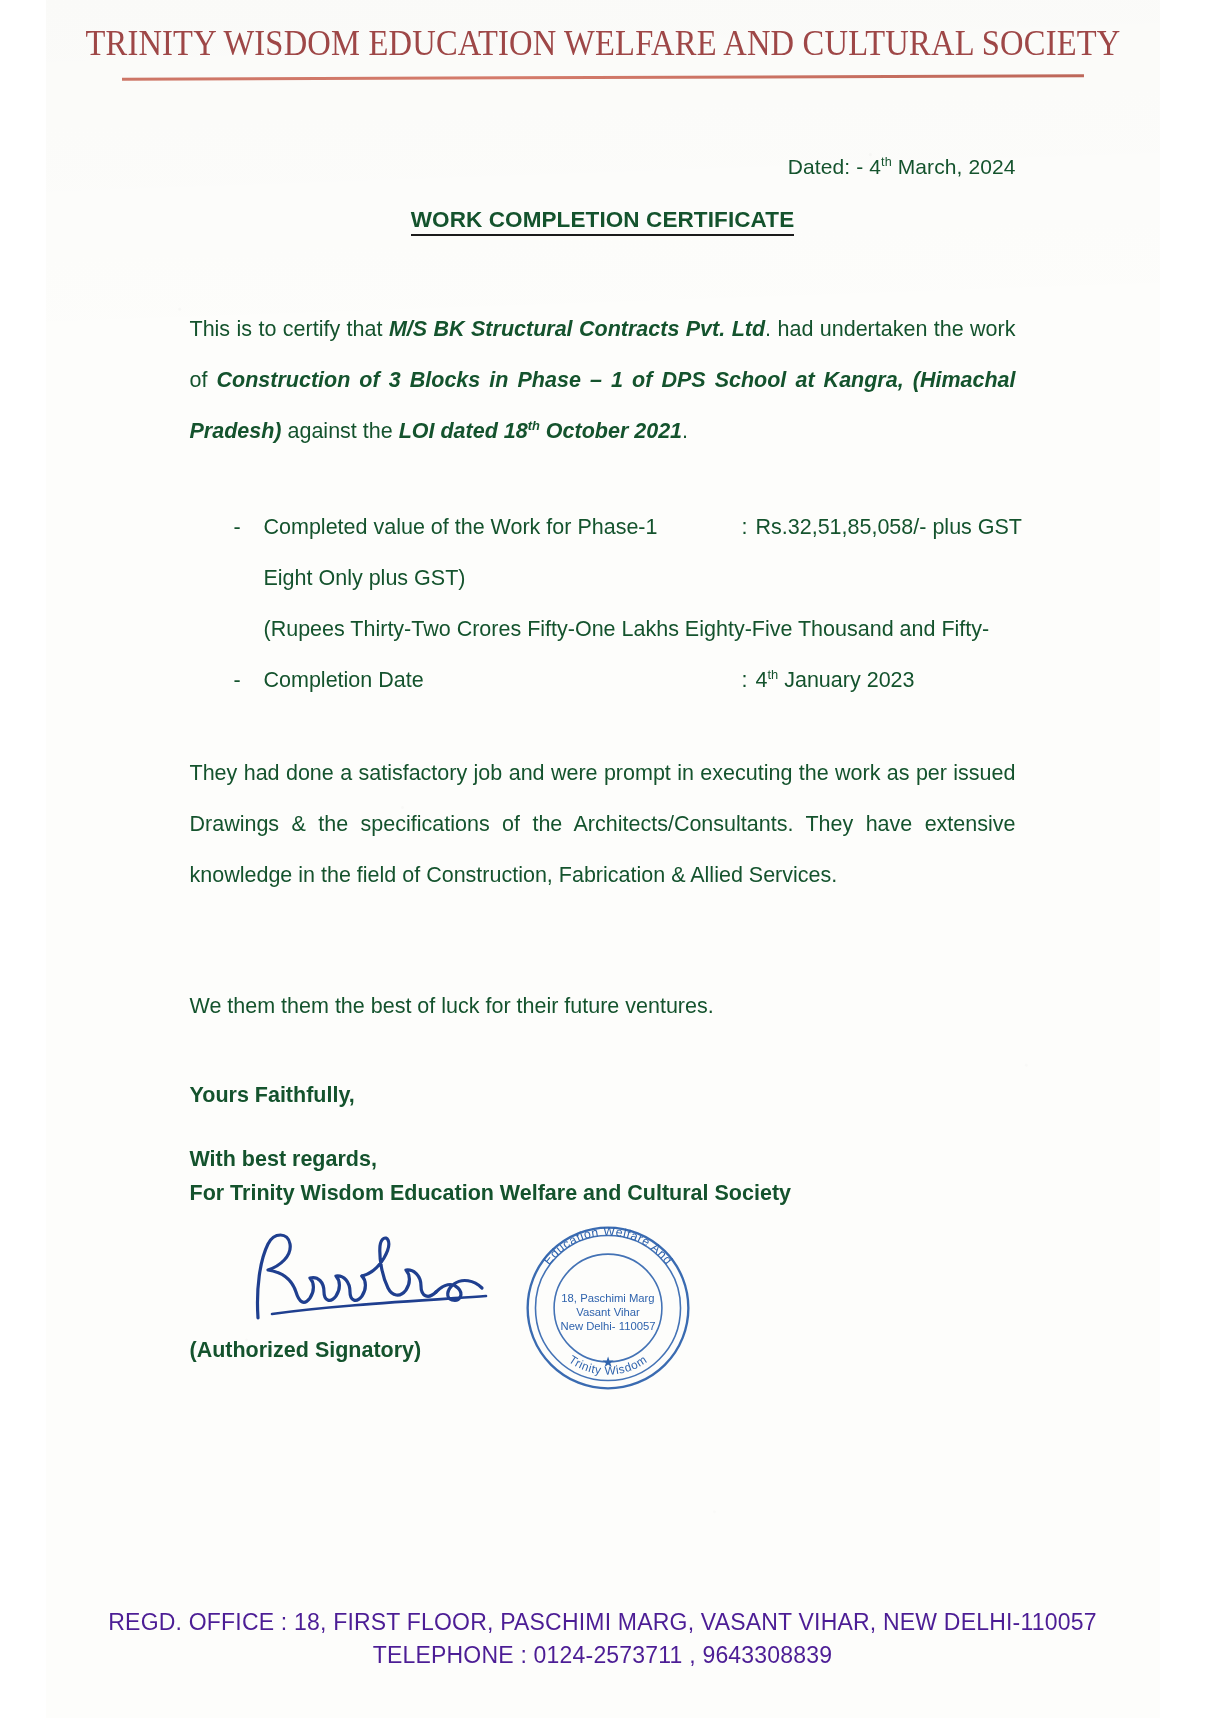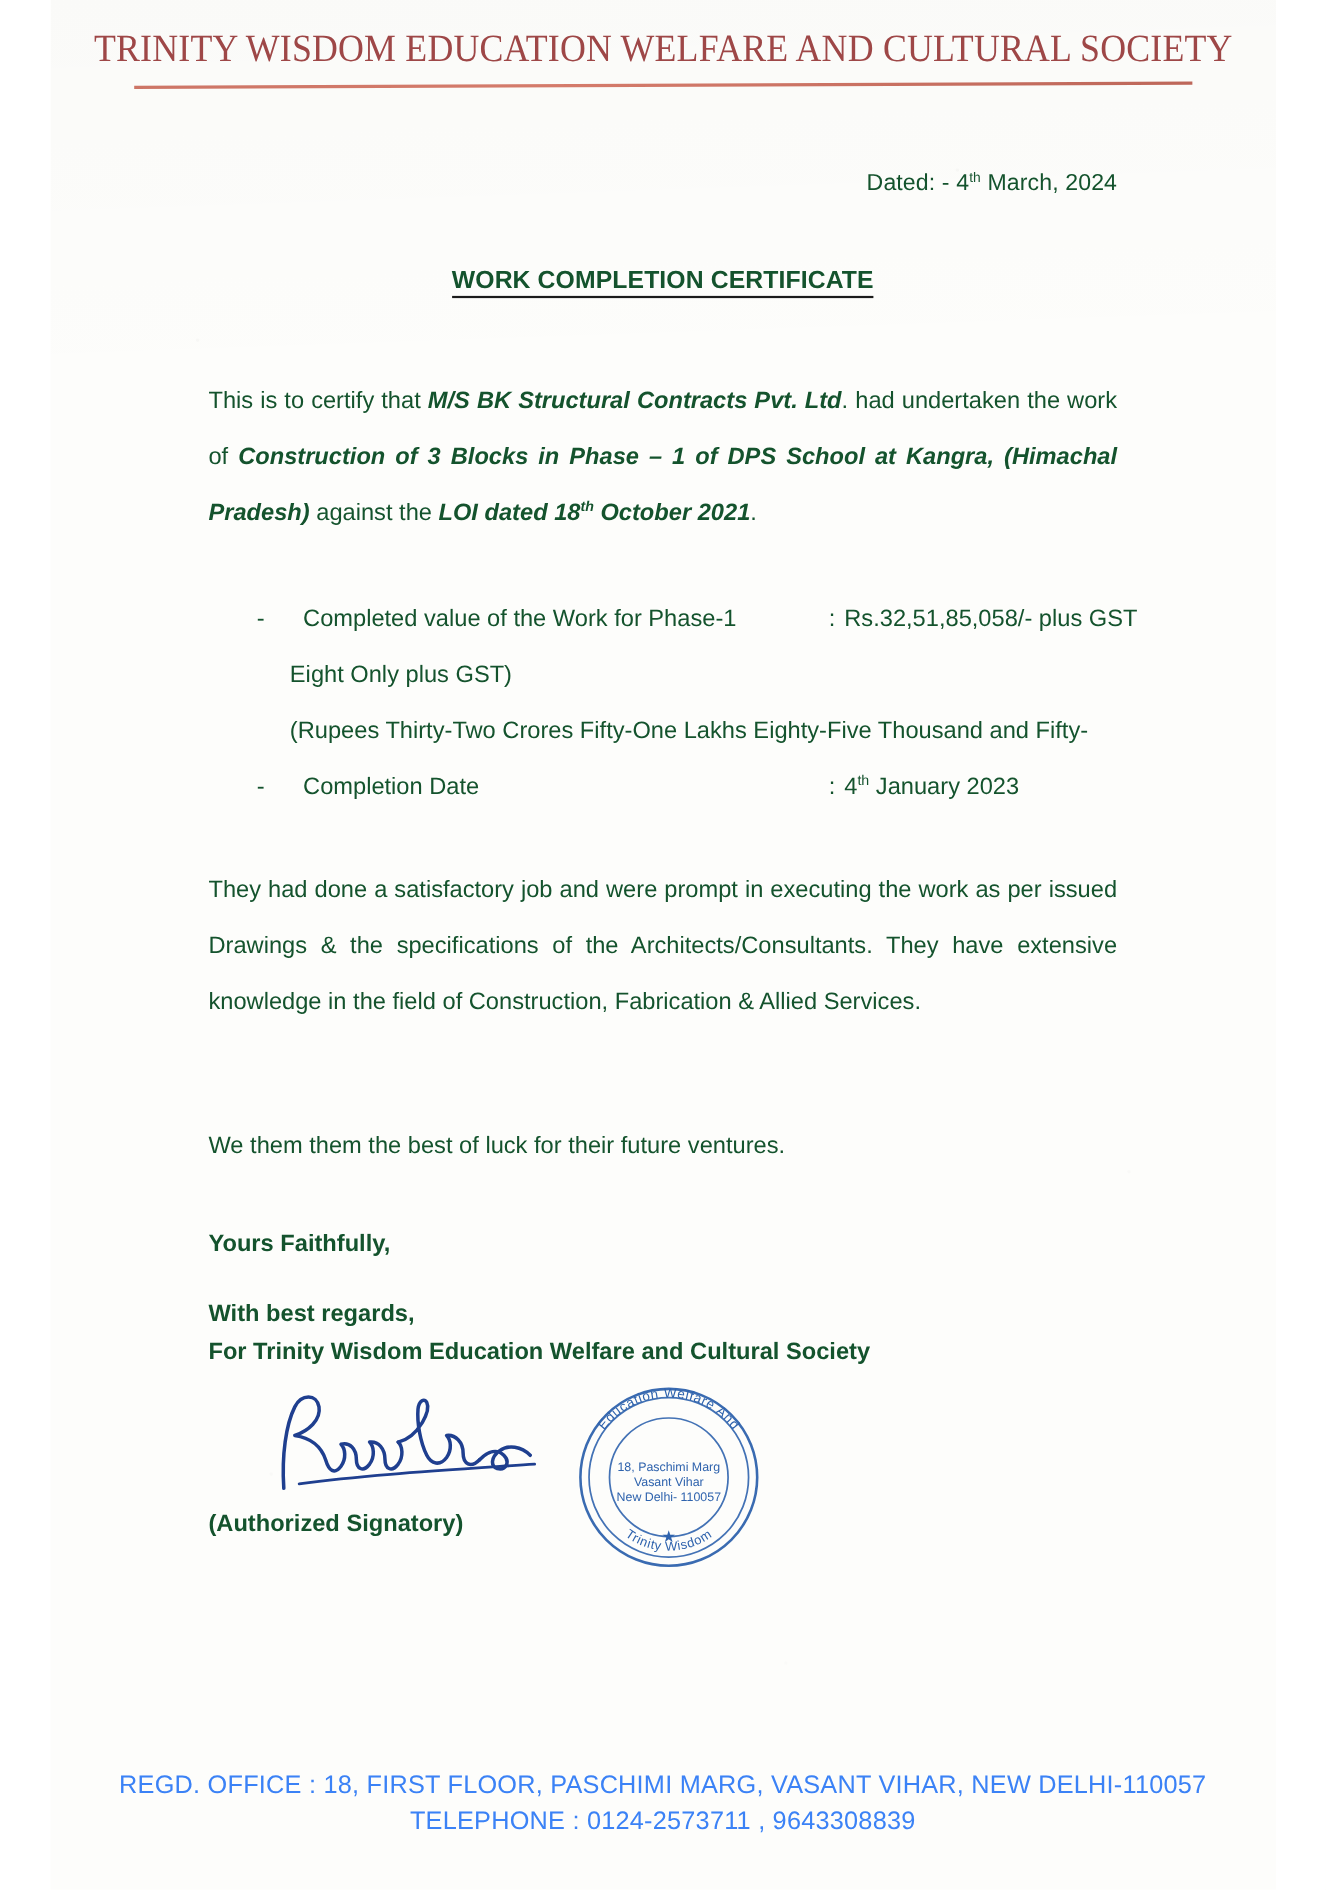--- a/index.html
+++ b/index.html
@@ -69,21 +69,21 @@
     color: #14532d;
   }
   .date-line {
     text-align: right;
     font-size: 21px;
     margin-top: 5px;
     letter-spacing: 0.1px;
   }
   .doc-title-wrap {
     text-align: center;
-    margin-top: 63px;
+    margin-top: 28px;
   }
   .doc-title {
     display: inline-block;
     font-size: 22.5px;
     font-weight: bold;
     border-bottom: 2px solid #1b1b1b;
     padding-bottom: 1px;
     letter-spacing: 0.1px;
   }
   .para {
@@ -120,21 +120,20 @@
   }
   .item-row {
     display: flex;
   }
   .item-label {
     white-space: nowrap;
   }
   .item-label.fixed {
     width: 470px;
     flex: 0 0 470px;
-    margin-left: 12px;
   }
   .item-sep {
     width: 22px;
     flex: 0 0 22px;
     text-align: center;
   }
   .item-value {
     white-space: nowrap;
   }
   .item-cont {
@@ -190,21 +189,21 @@
     fill: #2f63ad;
   }
 
   
   .footer {
     position: absolute;
     left: 0;
     right: 0;
     bottom: 46px;
     text-align: center;
-    color: #3b82f6;
+    color: #4c1d95;
     font-size: 23px;
     line-height: 33px;
     letter-spacing: 0.2px;
   }
 </style>
 </head>
 <body>
 
 <div class="page">
   <div class="paper-noise"></div>

